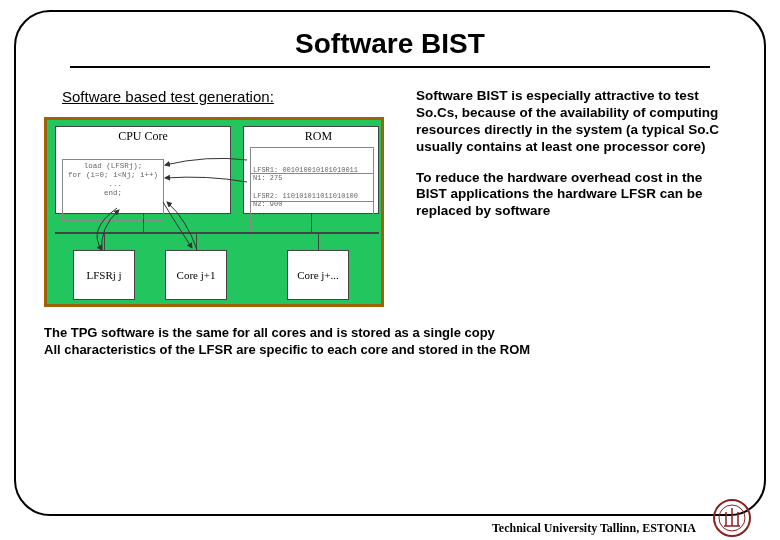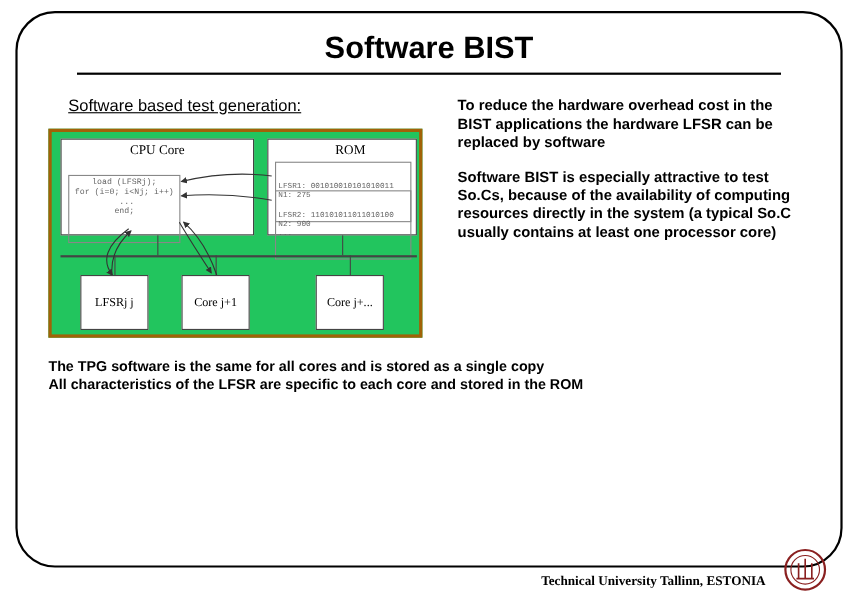--- a/index.html
+++ b/index.html
@@ -235,22 +235,22 @@
           <path d="M 150,130 Q 140,100 120,82" stroke="#333" stroke-width="1" fill="none" marker-end="url(#ah)"></path>
         </svg>
 
         <div class="core-box core1">LFSRj j</div>
         <div class="core-box core2">Core j+1</div>
         <div class="core-box core3">Core j+...</div>
       </div>
     </div>
 
     <div class="right-col">
+      <div class="para">Software BIST is especially attractive to test So.Cs, because of the availability of computing resources directly in the system (a typical So.C usually contains at least one processor core)</div>
       <div class="para">To reduce the hardware overhead cost in the BIST applications the hardware LFSR can be replaced by software</div>
-      <div class="para">Software BIST is especially attractive to test So.Cs, because of the availability of computing resources directly in the system (a typical So.C usually contains at least one processor core)</div>
     </div>
   </div>
 
   <div class="bottom-text">
     <div>The TPG software is the same for all cores and is stored as a single copy</div>
     <div>All characteristics of the LFSR are specific to each core and stored in the ROM</div>
   </div>
 
 </div>
 

